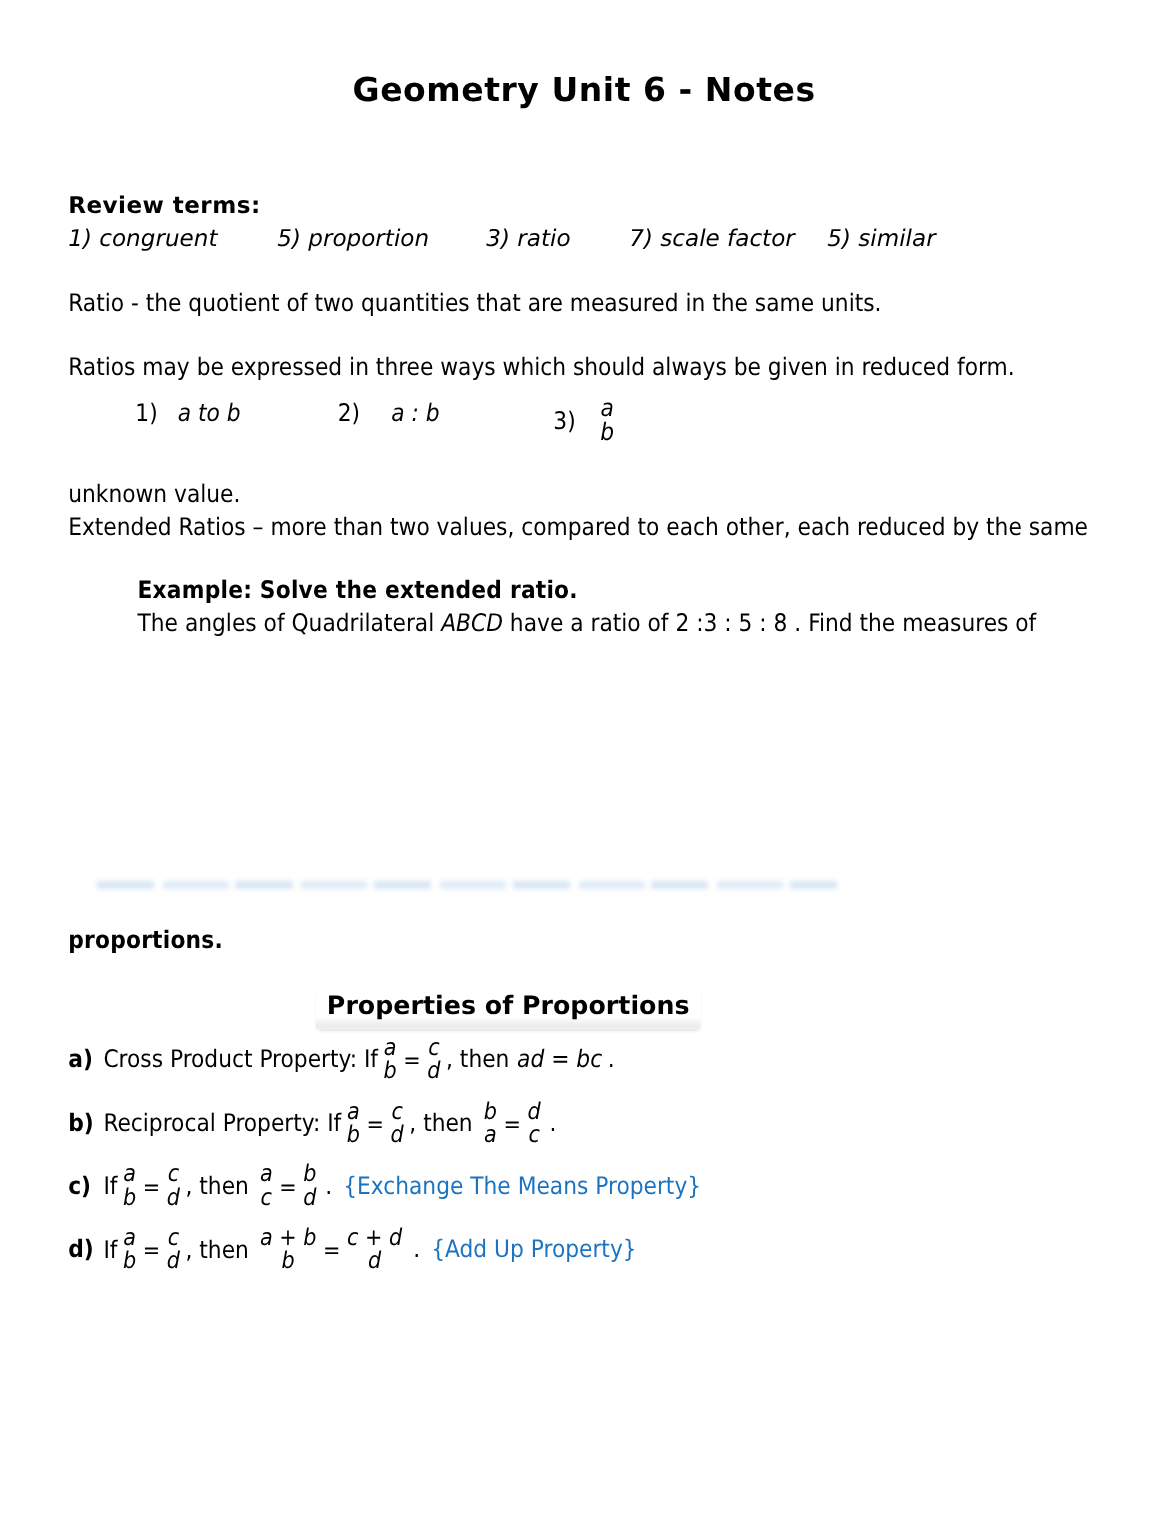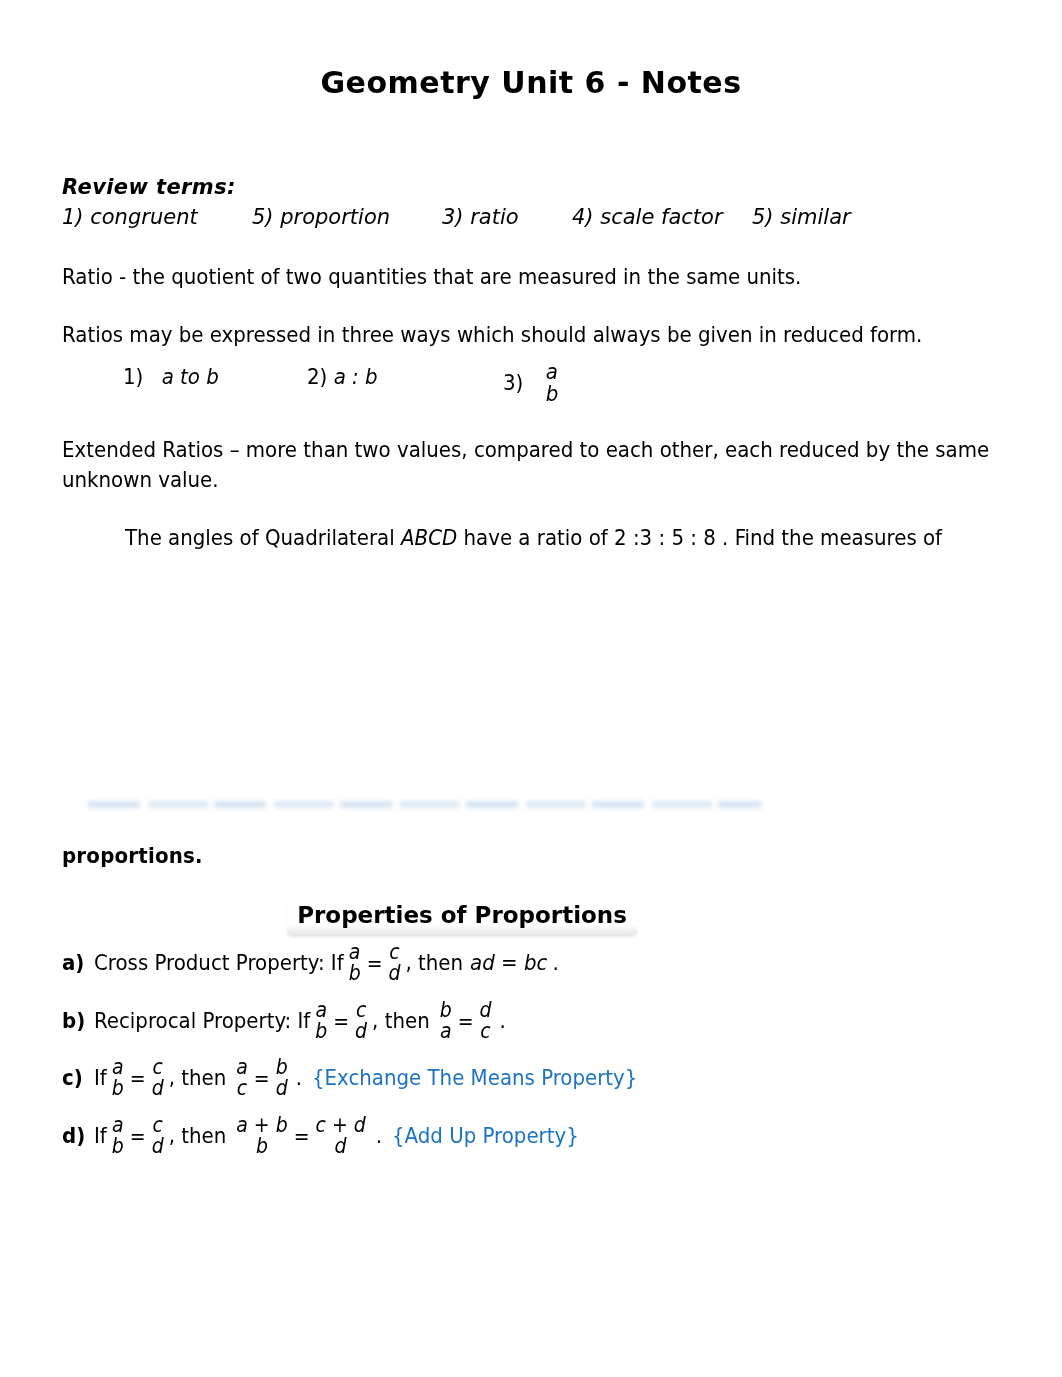--- a/index.html
+++ b/index.html
@@ -59,21 +59,20 @@
     font-size: 22px;
     line-height: 30px;
     color: #000;
   }
   .bold   { font-weight: bold; }
   .ital   { font-style: italic; }
 
   .review-head {
     font-size: 21px;
     font-weight: bold;
-    font-style: italic;
     letter-spacing: 0.4px;
     text-align: right;
   }
   .review-terms {
     font-size: 21px;
     font-style: italic;
   }
   .review-terms .term { display: inline-block; }
 
   
@@ -158,51 +157,52 @@
 
 <div id="page">
 
   <div class="title-block">
     <div class="title-line comic">Geometry Unit 6 - Notes</div>
   </div>
 
   <div class="row review-head comic" style="left:62px; top:175px;">Review terms:</div>
 
   <div class="row review-terms comic" style="left:62px; top:205px;">
-    <span class="term" style="width:190px;">1) congruent</span><span class="term" style="width:190px;">5) proportion</span><span class="term" style="width:130px;">3) ratio</span><span class="term" style="width:180px;">4) scale factor</span><span class="term">5) similar</span>
+    <span class="term" style="width:190px;">1) congruent</span><span class="term" style="width:190px;">5) proportion</span><span class="term" style="width:130px;">3) ratio</span><span class="term" style="width:180px;">7) scale factor</span><span class="term">5) similar</span>
   </div>
 
   <div class="row body-text hand" style="left:62px; top:262px;">Ratio  -  the quotient of two quantities that are measured in the same units.</div>
 
   <div class="row body-text hand" style="left:62px; top:320px;">Ratios may be expressed in three ways which should always be given in reduced form.</div>
 
   <div class="row body-text hand" style="left:123px; top:362px;">
     <span>1)</span>
     <span class="ital" style="margin-left:12px;">a to b</span>
   </div>
 
   <div class="row body-text hand" style="left:307px; top:362px;">
     <span>2)</span>
-    <span class="ital" style="margin-left:0;">a : b</span>
+    <span class="ital" style="margin-left:22px;">a : b</span>
   </div>
 
   <div class="row body-text hand" style="left:503px; top:362px;">
     <span>3)</span>
     <span class="frac" style="margin-left:14px; font-size:22px;">
       <span class="num">a</span>
       <span class="den">b</span>
     </span>
   </div>
 
   <div class="block body-text hand" style="left:62px; top:435px; width:930px;">
+    <div>unknown value.</div>
     <div>Extended Ratios – more than two values, compared to each other, each reduced by the same</div>
-    <div>unknown value.</div>
   </div>
 
   <div class="block body-text hand" style="left:125px; top:523px; width:880px;">
+    <div class="bold" style="letter-spacing:0.2px;">Example:   Solve the extended ratio.</div>
     <div><span>The angles of Quadrilateral </span><span class="ital">ABCD</span><span>  have a ratio of 2 :3 : 5 : 8 . Find the measures of</span></div>
   </div>
 
   <div class="faded-line"></div>
 
   <div class="block body-text hand bold" style="left:62px; top:841px; width:930px; letter-spacing:0.2px;">
     <div>proportions.</div>
   </div>
 
   <div class="props-banner">

